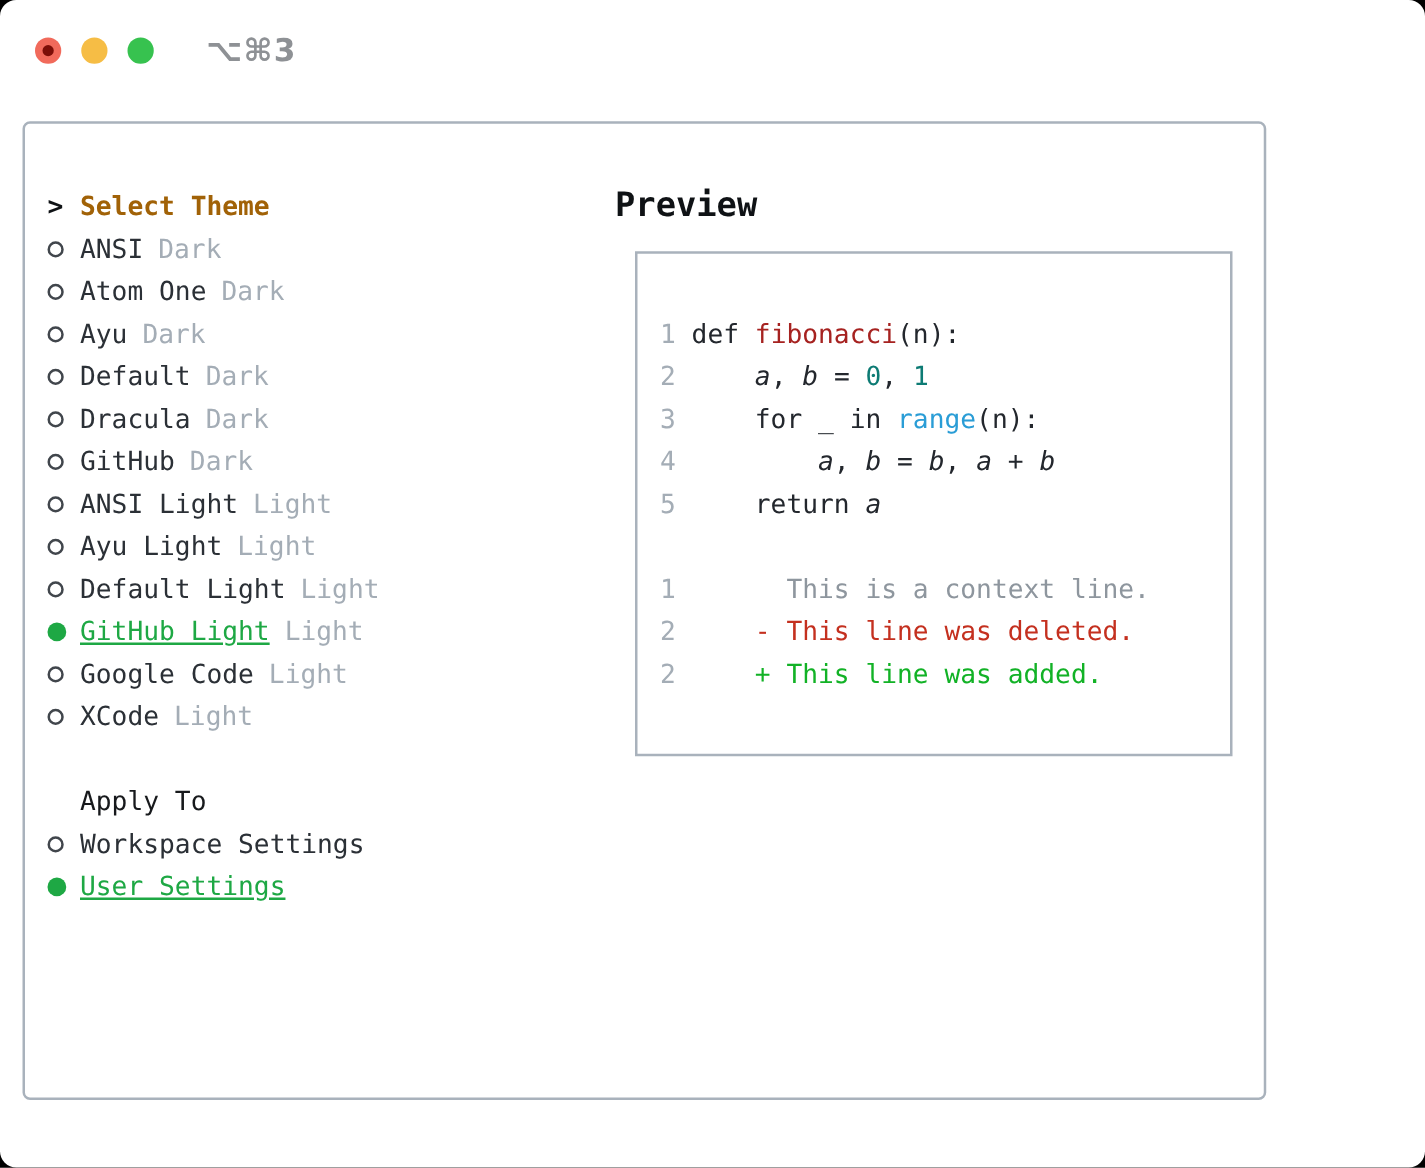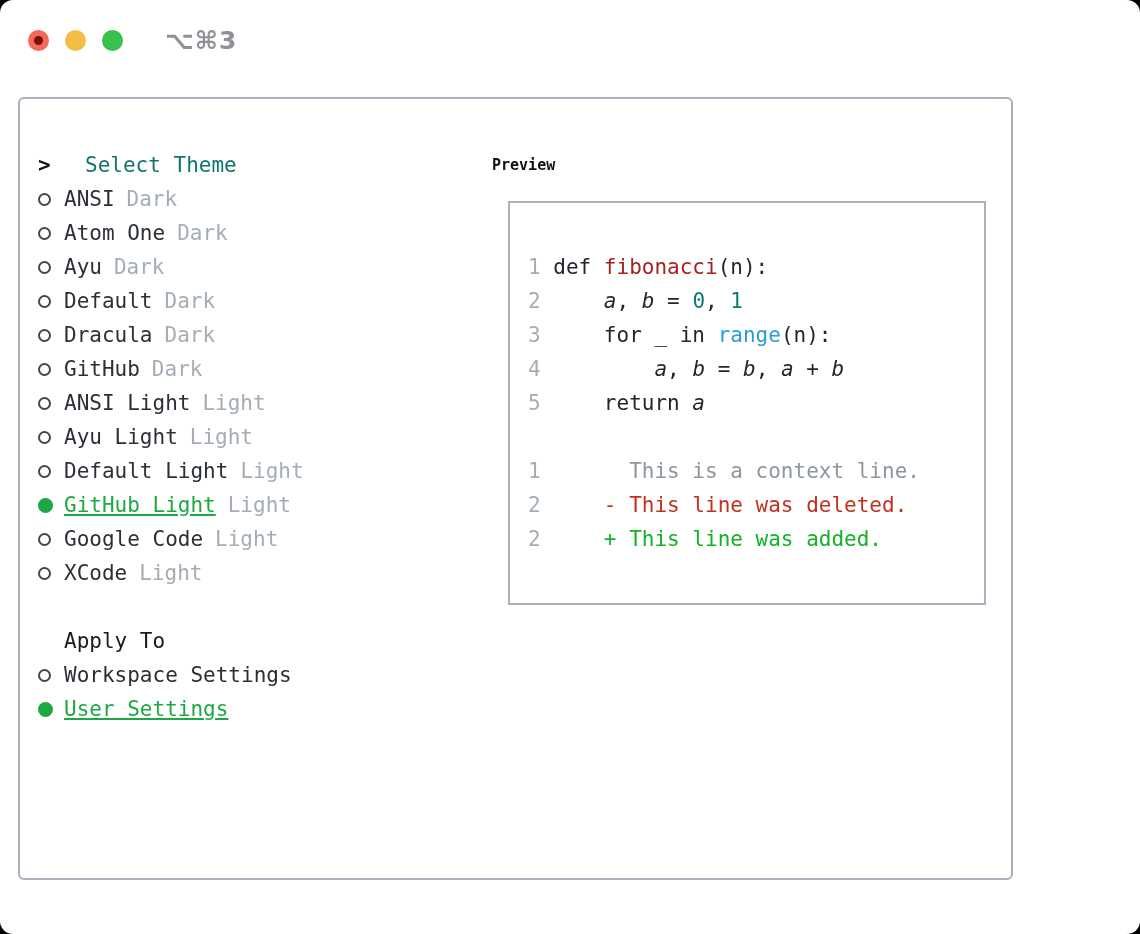--- a/index.html
+++ b/index.html
@@ -18,29 +18,29 @@
   
   .main-box{position:absolute;left:18px;top:97px;width:995px;height:783px;box-sizing:border-box;
             border:2px solid #a9b2bc;border-radius:6px;background:#fff;}
   
   .left-pane{position:absolute;left:18px;top:49px;font-size:21px;line-height:34px;color:#2b3036;}
   .row{display:flex;align-items:center;height:34px;}
   .marker{width:26px;flex:none;display:flex;align-items:center;}
   .prompt{color:#0f1215;font-weight:bold;font-size:21px;}
   .circle{width:13px;height:13px;border:2px solid #41464c;border-radius:50%;box-sizing:border-box;}
   .circle.sel{width:15px;height:15px;border:none;background:#1ea844;}
-  .heading-text{color:#0f766e;font-weight:normal;margin-left:21px;}
+  .heading-text{color:#a16207;font-weight:bold;}
   .t-variant{color:#a4adb6;margin-left:12px;}
   .row.sel .t-name{color:#1ea844;text-decoration:underline;}
   .section-label{color:#17191c;}
   .spacer{height:34px;}
   .hint{color:#a4adb6;width:31ch;white-space:normal;}
   
   .preview-heading{position:absolute;left:472px;top:49px;height:34px;line-height:34px;
-                   font-size:15px;font-weight:bold;color:#0f1215;}
+                   font-size:27px;font-weight:bold;color:#0f1215;}
   .preview-box{position:absolute;left:488px;top:102px;width:478px;height:404px;box-sizing:border-box;
                border:2px solid #a9b2bc;background:#fff;padding:47px 0 0 18px;overflow:hidden;}
   .cl{display:flex;height:34px;line-height:34px;font-size:21px;color:#23272d;}
   .ln{width:2ch;flex:none;color:#a4adb6;}
   .ct{white-space:pre;}
   .tk-p{color:#23272d;}
   .tk-fn{color:#a62220;}
   .tk-num{color:#0d7b74;}
   .tk-call{color:#2a9dd6;}
   .tk-var{color:#23272d;font-style:italic;}

